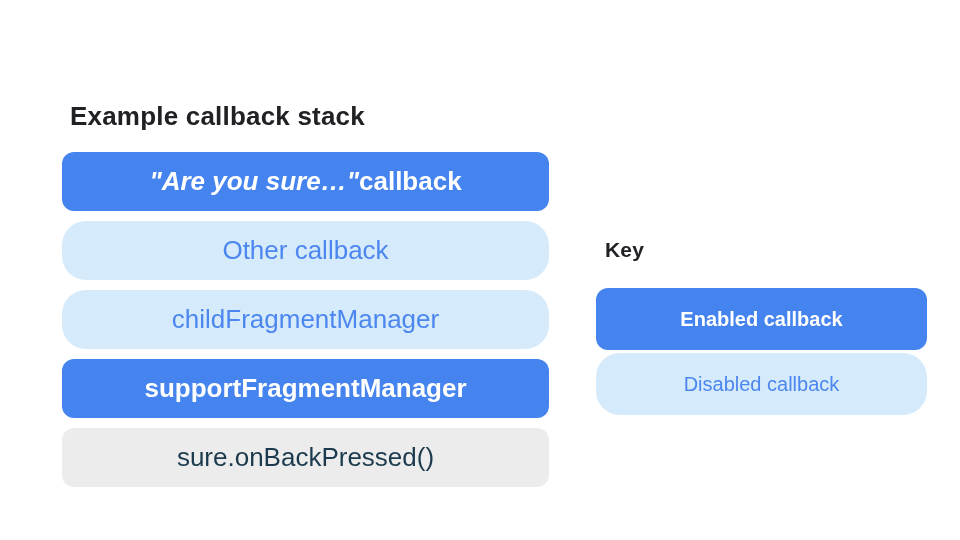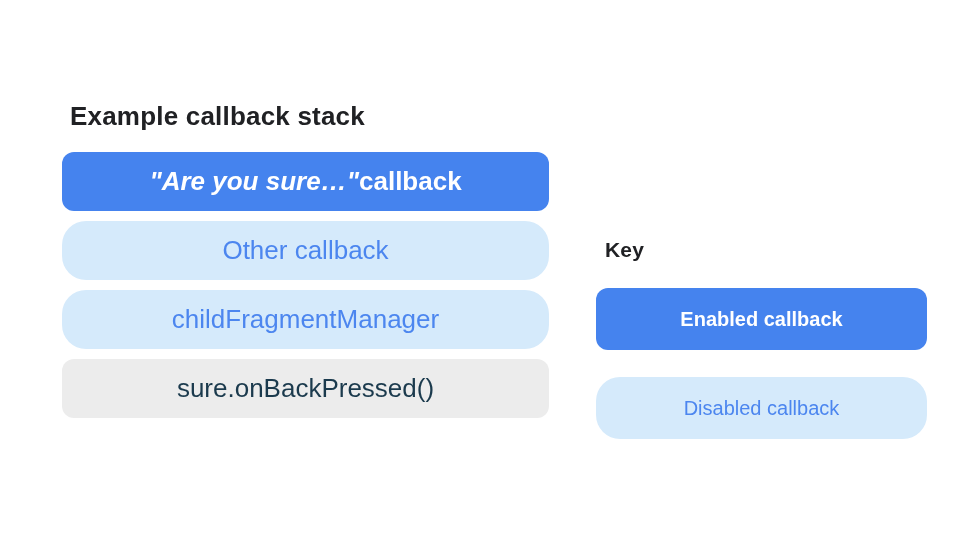--- a/index.html
+++ b/index.html
@@ -51,21 +51,21 @@
     letter-spacing: 0.2px;
     color: var(--title-text, #202124);
   }
   .key {
     position: absolute;
     left: 596px;
     top: 288px;
     width: 331px;
     display: flex;
     flex-direction: column;
-    gap: 27px;
+    gap: 3px;
   }
   .key .box {
     height: 62px;
     border-radius: 12px;
     display: flex;
     align-items: center;
     justify-content: center;
     font-size: 20px;
   }
   .box.enabled {
@@ -93,20 +93,21 @@
 
 <div class="diagram-title">Example callback stack</div>
 
 <div class="stack">
   <div class="box enabled">
     <span class="italic-part">"Are you sure…"</span>
       <span> callback</span>
   </div>
   <div class="box disabled">Other callback</div>
   <div class="box disabled">childFragmentManager</div>
+  <div class="box enabled">supportFragmentManager</div>
   <div class="box system">sure.onBackPressed()</div>
 </div>
 
 <div class="key-title">Key</div>
 
 <div class="key">
   <div class="box enabled">Enabled callback</div>
   <div class="box disabled">Disabled callback</div>
 </div>
 

